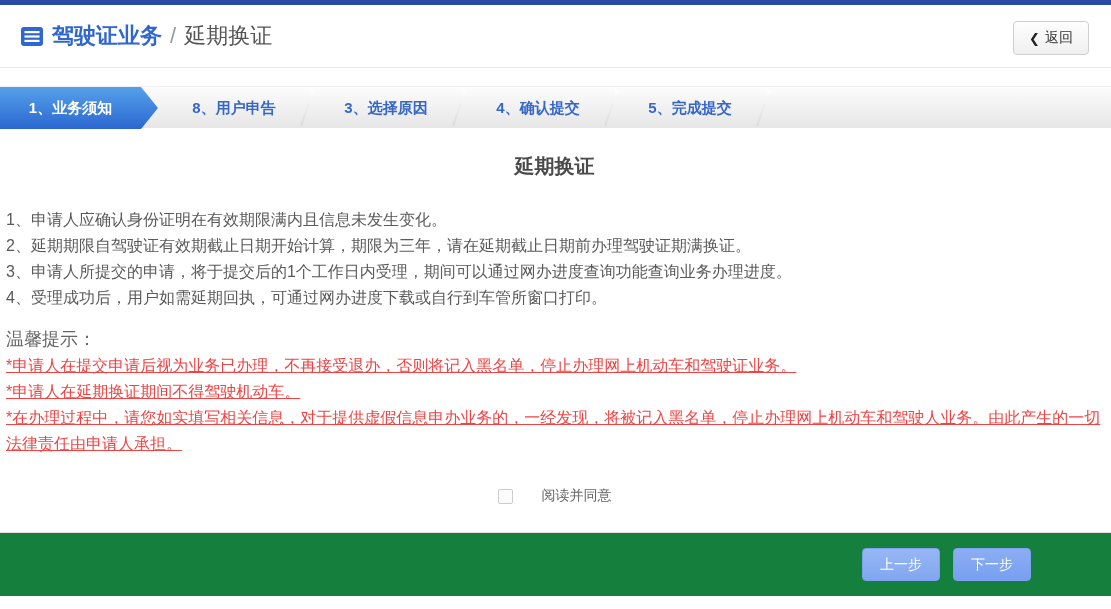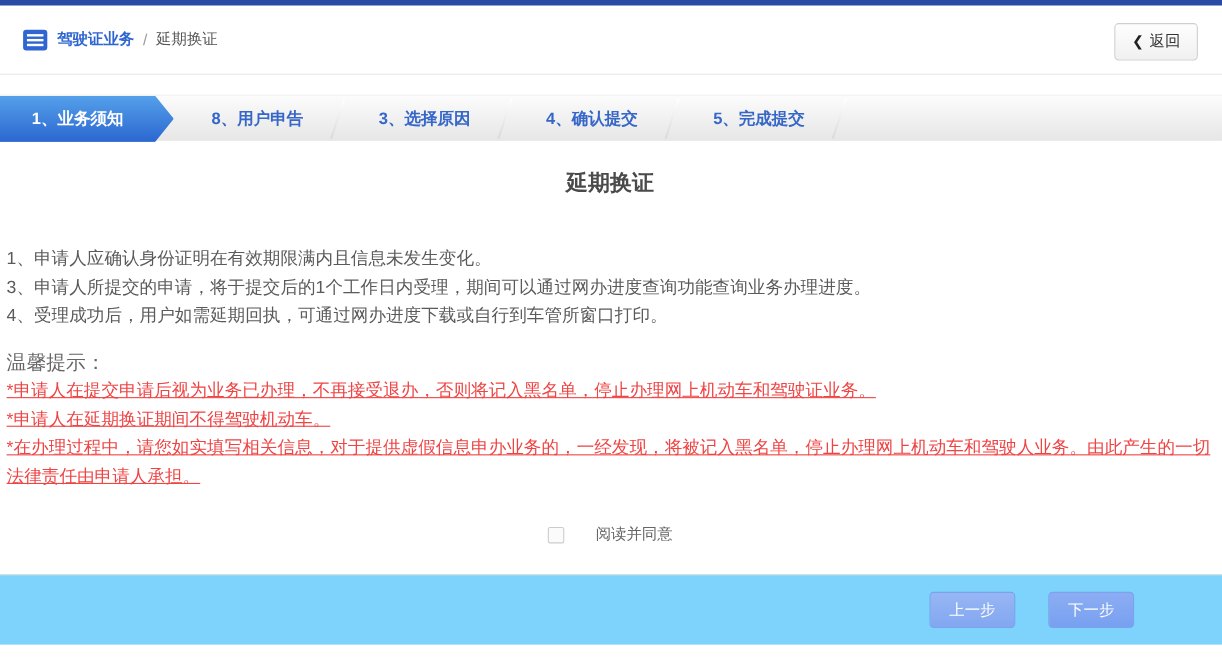--- a/index.html
+++ b/index.html
@@ -5,21 +5,21 @@
   * { margin:0; padding:0; box-sizing:border-box; }
   html,body { background:#fff; }
   body { font-family:"Liberation Sans","DejaVu Sans",sans-serif; color:#595959; }
   .page { position:relative; width:1111px; height:609px; background:#fff; overflow:hidden; }
 
   
   .topbar { height:5px; background:#2b4aa6; }
 
   
   .header { position:relative; height:63px; border-bottom:1px solid #e8e8e8; display:flex; align-items:center; padding:0 20px; }
-  .crumb { display:flex; align-items:center; gap:8px; font-size:14px; }
+  .crumb { display:flex; align-items:center; gap:8px; font-size:22px; }
   .crumb .ico { display:inline-flex; }
   .crumb .primary { color:#2f66d0; font-weight:bold; cursor:pointer; }
   .crumb .sep { color:#999; }
   .crumb .secondary { color:#555; }
   .back-btn { position:absolute; right:22px; top:16px; display:inline-flex; align-items:center; gap:5px;
     padding:7px 15px; font-size:14px; color:#333; background:linear-gradient(#fefefe,#f0f0f0);
     border:1px solid #cfcfcf; border-radius:4px; cursor:pointer; }
   .back-btn .chev { font-weight:bold; font-size:13px; color:#222; }
 
   
@@ -30,33 +30,33 @@
     clip-path:polygon(0 0, calc(100% - 17px) 0, 100% 50%, calc(100% - 17px) 100%, 0 100%);
     padding-right:17px; z-index:2;text-align:center; }
   .step.plain { width:152px; }
   .step.plain::after { content:""; position:absolute; right:2px; top:3px; height:36px; width:2px;
     background:linear-gradient(#fff,#d9d9d9); transform:skewX(-18deg); }
   .steps .filler { flex:1; }
 
   
   .content { padding:0 8px 0 6px; }
   .page-title { text-align:center; font-size:20px; font-weight:bold; color:#4a4a4a; margin-top:25px; }
-  .notices { margin-top:43px; }
+  .notices { margin-top:27px; }
   .notices p { font-size:16px; line-height:26px; color:#5a5a5a; }
   .tips-heading { font-size:18px; color:#666; margin-top:14px; line-height:28px; }
   .tips p { font-size:16px; line-height:26px; color:#ef4444;text-decoration:underline; }
 
   
   .agree-row { margin-top:30px; display:flex; align-items:center; justify-content:center; gap:9px; }
   .checkbox { width:15px; height:15px; border:1px solid #ccc; background:#fbfbfb; border-radius:2px; cursor:pointer; }
   .agree-label { font-size:14px; color:#666; cursor:pointer;padding-left:20px; }
 
   
-  .footer { margin-top:27px; height:64px; background:#7dd3fc; border-top:1px solid #e2e2e2;
-    display:flex; align-items:center; justify-content:flex-end; gap:30px; padding-right:80px; }
+  .footer { margin-top:27px; height:64px; background:#15803d; border-top:1px solid #e2e2e2;
+    display:flex; align-items:center; justify-content:flex-end; gap:13px; padding-right:80px; }
   .btn { width:78px; height:33px; border:1px solid #7ba1ef; border-radius:4px; color:#fff;
     font-size:14px; cursor:pointer; display:flex; align-items:center; justify-content:center; }
   .btn.prev { background:linear-gradient(#97b6f4,#82a7f0); }
   .btn.next { background:linear-gradient(#8cadf3,#78a0f0); }
 </style>
 </head>
 <body>
 
 <div class="page">
 
@@ -99,20 +99,21 @@
       <span>5、完成提交</span>
     </div>
     <div class="filler"></div>
   </div>
 
   <div class="content">
     <div class="page-title">延期换证</div>
 
     <div class="notices">
       <p>1、申请人应确认身份证明在有效期限满内且信息未发生变化。</p>
+      <p>2、延期期限自驾驶证有效期截止日期开始计算，期限为三年，请在延期截止日期前办理驾驶证期满换证。</p>
       <p>3、申请人所提交的申请，将于提交后的1个工作日内受理，期间可以通过网办进度查询功能查询业务办理进度。</p>
       <p>4、受理成功后，用户如需延期回执，可通过网办进度下载或自行到车管所窗口打印。</p>
     </div>
 
     <div class="tips-heading">温馨提示：</div>
     <div class="tips">
       <p>*申请人在提交申请后视为业务已办理，不再接受退办，否则将记入黑名单，停止办理网上机动车和驾驶证业务。</p>
       <p>*申请人在延期换证期间不得驾驶机动车。</p>
       <p>*在办理过程中，请您如实填写相关信息，对于提供虚假信息申办业务的，一经发现，将被记入黑名单，停止办理网上机动车和驾驶人业务。由此产生的一切法律责任由申请人承担。</p>
     </div>

